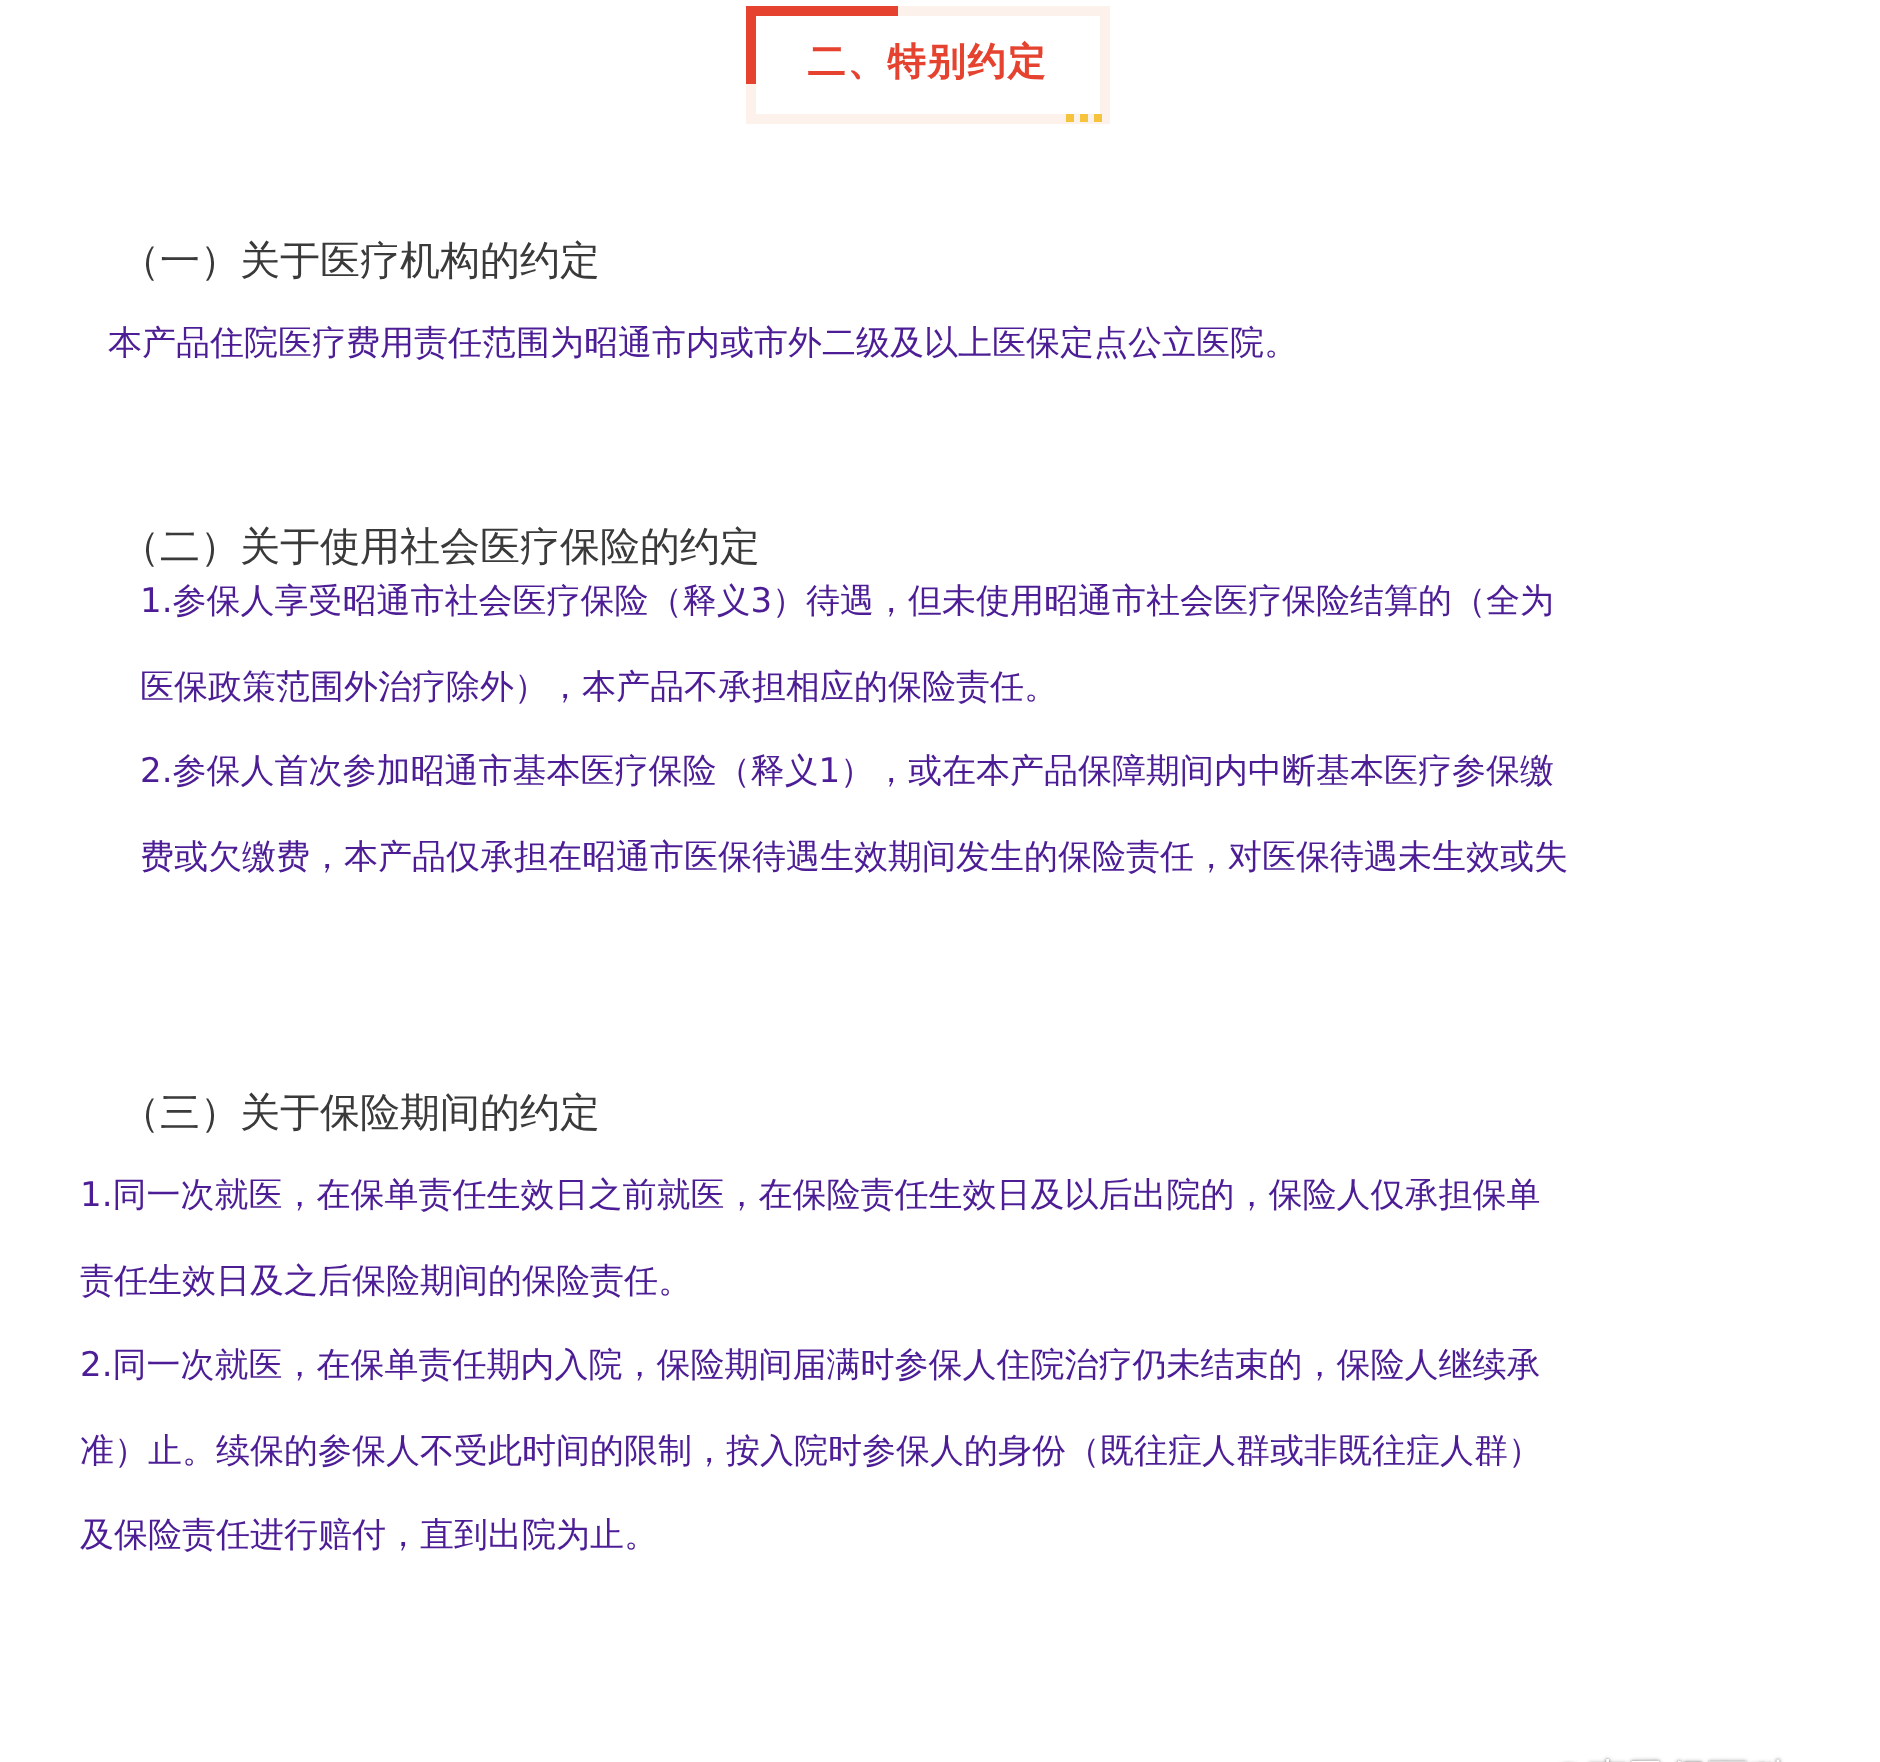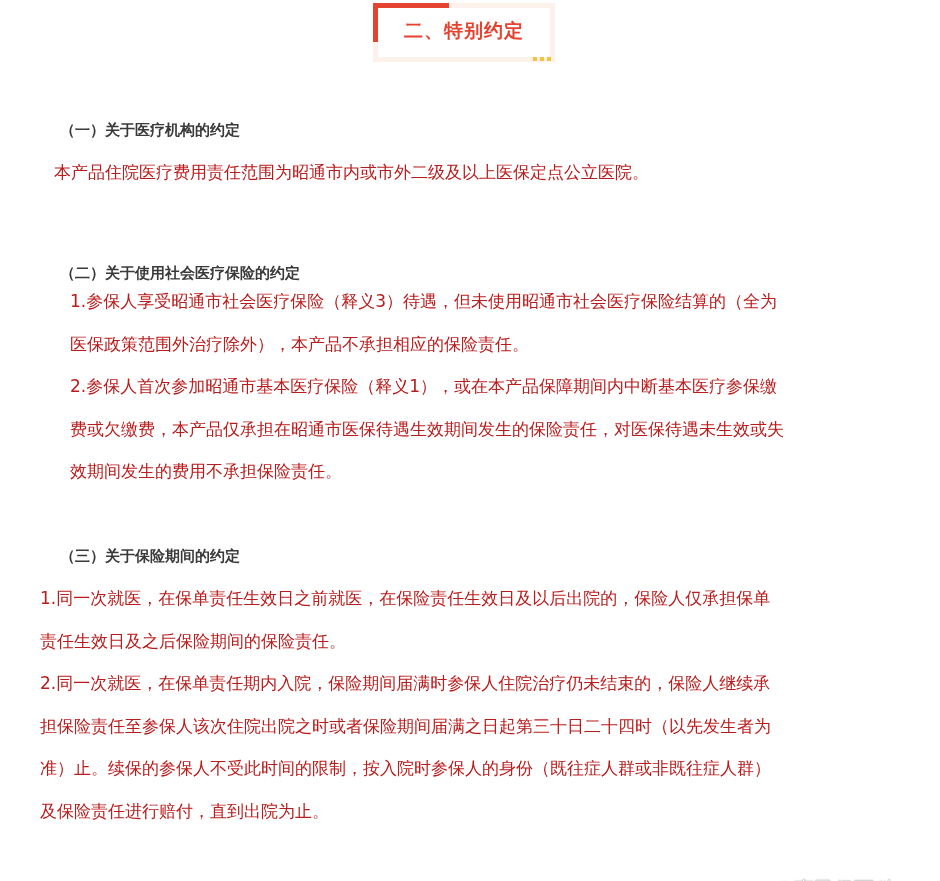--- a/index.html
+++ b/index.html
@@ -14,25 +14,25 @@
   }
   .title-corner-top { position: absolute; left: 373px; top: 3px; width: 76px; height: 5px; background: #e5432f; }
   .title-corner-left { position: absolute; left: 373px; top: 3px; width: 5px; height: 39px; background: #e5432f; }
   .title-dots { position: absolute; left: 533px; top: 57px; display: flex; gap: 3px; }
   .title-dots span { width: 4px; height: 4px; background: #f5c33c; display: block; }
   .title-text {
     position: absolute; left: 373px; top: 18px; width: 182px; text-align: center;
     font-size: 19px; font-weight: bold; color: #e5432f; letter-spacing: 1px;
   }
   .heading {
-    position: absolute; font-size: 15px; font-weight: bold; color: #3a3a3a;
+    position: absolute; font-size: 20px; font-weight: normal; color: #3a3a3a;
     line-height: 20px;
   }
   .para {
-    position: absolute; font-size: 17px; line-height: 42.5px; color: #b91c1c;
+    position: absolute; font-size: 17px; line-height: 42.5px; color: #4c1d95;
     white-space: nowrap;
   }
   .para div { height: 42.5px; }
   .watermark {
     position: absolute; left: 752px; top: 836px; font-size: 20px; color: #ffffff;
     text-shadow: 0 0 2px #8a8a8a, 0 0 1px #8a8a8a; display: flex; align-items: center; gap: 2px; margin-top: 40px;
   }
   .paw { width: 20px; height: 20px; }
 </style>
 </head>
@@ -52,29 +52,27 @@
 <div class="para" style="left:54px; top:151px;">
   <div>本产品住院医疗费用责任范围为昭通市内或市外二级及以上医保定点公立医院。</div>
 </div>
 
 <div class="heading" style="left:60px; top:248px;margin-top:15px;">（二）关于使用社会医疗保险的约定</div>
 <div class="para" style="left:42px; top:280px;margin-left:28px;">
   <div>1.参保人享受昭通市社会医疗保险（释义3）待遇，但未使用昭通市社会医疗保险结算的（全为</div>
   <div>医保政策范围外治疗除外），本产品不承担相应的保险责任。</div>
   <div>2.参保人首次参加昭通市基本医疗保险（释义1），或在本产品保障期间内中断基本医疗参保缴</div>
   <div>费或欠缴费，本产品仅承担在昭通市医保待遇生效期间发生的保险责任，对医保待遇未生效或失</div>
-  <div>效期间发生的费用不承担保险责任。</div>
 </div>
 
 <div class="heading" style="left:60px; top:546px;">（三）关于保险期间的约定</div>
 <div class="para" style="left:40px; top:577px;">
   <div>1.同一次就医，在保单责任生效日之前就医，在保险责任生效日及以后出院的，保险人仅承担保单</div>
   <div>责任生效日及之后保险期间的保险责任。</div>
   <div>2.同一次就医，在保单责任期内入院，保险期间届满时参保人住院治疗仍未结束的，保险人继续承</div>
-  <div>担保险责任至参保人该次住院出院之时或者保险期间届满之日起第三十日二十四时（以先发生者为</div>
   <div>准）止。续保的参保人不受此时间的限制，按入院时参保人的身份（既往症人群或非既往症人群）</div>
   <div>及保险责任进行赔付，直到出院为止。</div>
 </div>
 
 <div class="watermark">
   <svg class="paw" viewBox="0 0 20 20">
     <g fill="#ffffff" stroke="#8a8a8a" stroke-width="1">
       <ellipse cx="5" cy="6" rx="2.2" ry="2.8"></ellipse>
       <ellipse cx="15" cy="6" rx="2.2" ry="2.8"></ellipse>
       <ellipse cx="2.5" cy="11" rx="2" ry="2.4"></ellipse>

